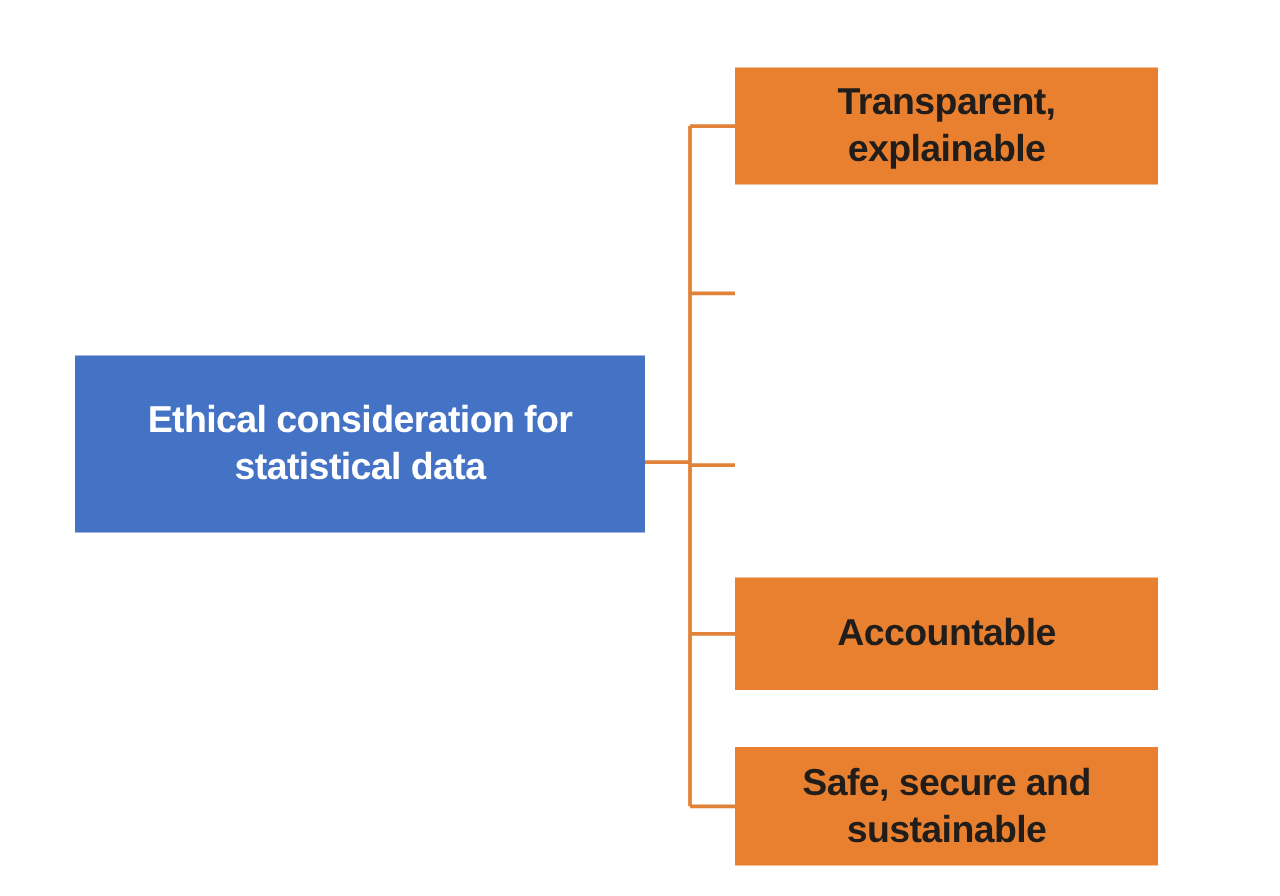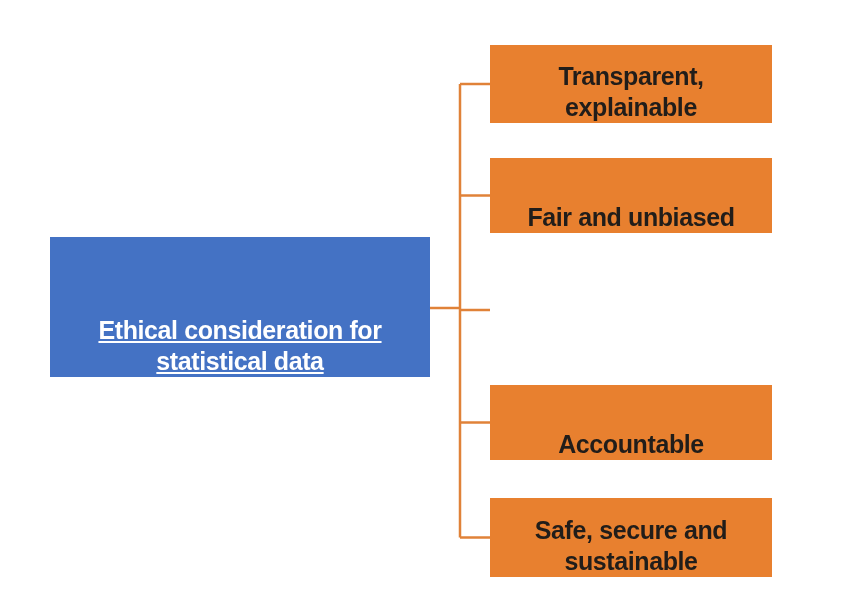--- a/index.html
+++ b/index.html
@@ -22,35 +22,34 @@
   }
   .connectors {
     position: absolute;
     left: 0; top: 0;
     width: 853px; height: 597px;
     pointer-events: none;
   }
   .node {
     position: absolute;
     display: flex;
-    align-items: flex-end;
+    align-items: center;
     justify-content: center;
     text-align: center;
     font-weight: bold;
     font-size: 25px;
     line-height: 31px;
     letter-spacing: -0.4px;
     white-space: pre-line;
   }
   .center-box {
     left: 50px; top: 237px;
-    width: 380px; height: 140px;
+    width: 380px; height: 118px;
     background: var(--center-fill);
     color: var(--center-text);
-    text-decoration: underline;
   }
   .branch {
     left: 490px;
     width: 282px;
     background: var(--branch-fill);
     color: var(--branch-text);
   }
   .b0 { top: 45px;  height: 78px; }
   .b1 { top: 158px; height: 75px; }
   .b2 { top: 270px; height: 80px; }
@@ -77,23 +76,20 @@
   <div class="node center-box">
     <span>Ethical consideration for
 statistical data</span>
   </div>
 
   <div class="node branch b0">
     <span>Transparent,
 explainable</span>
   </div>
 
-  <div class="node branch b1">
-    <span>Fair and unbiased</span>
-  </div>
 
 
   <div class="node branch b3">
     <span>Accountable</span>
   </div>
 
   <div class="node branch b4">
     <span>Safe, secure and
 sustainable</span>
   </div>

